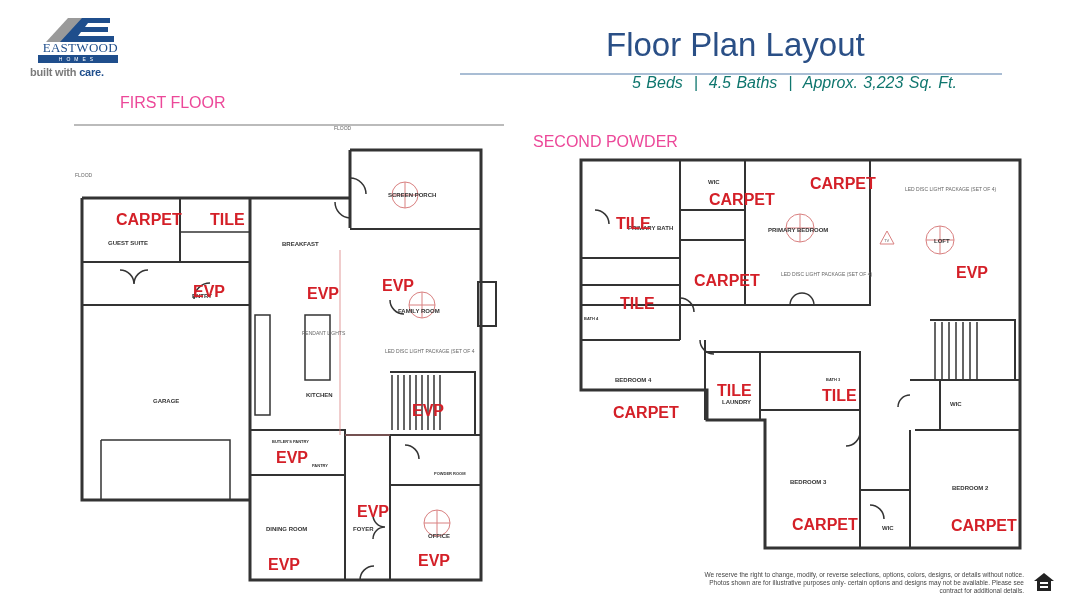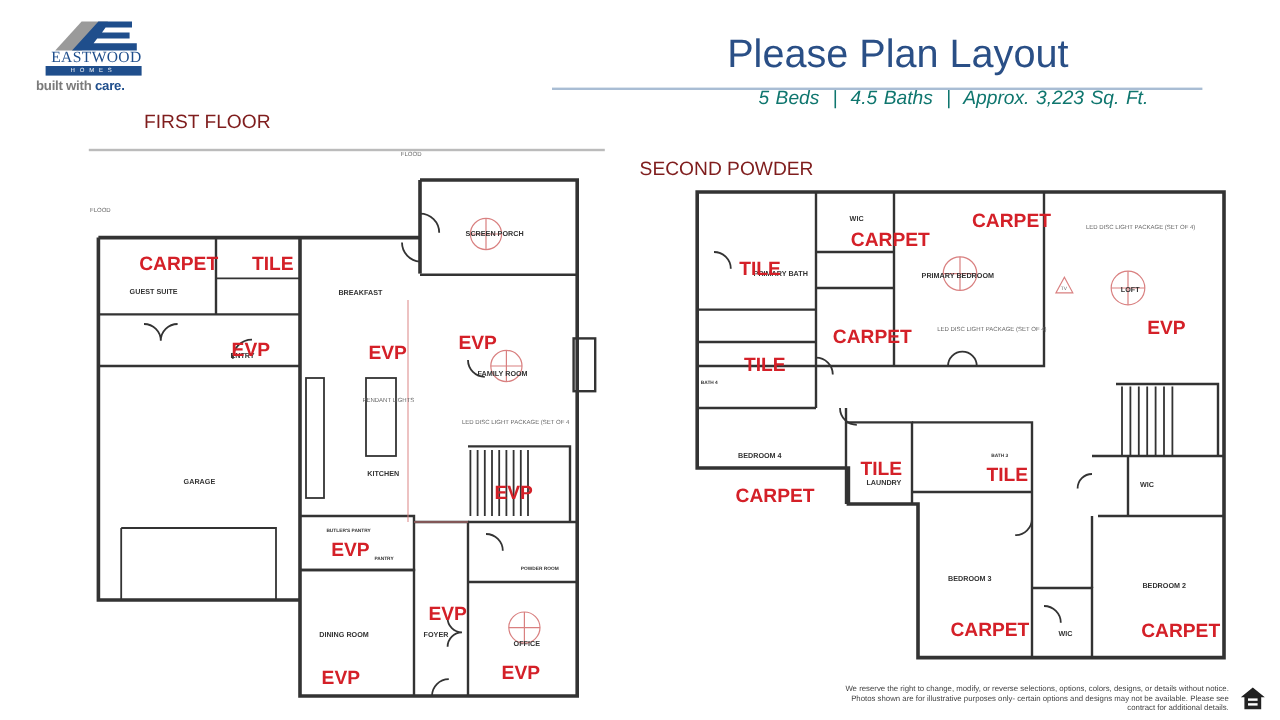--- a/index.html
+++ b/index.html
@@ -6,21 +6,21 @@
   body { width:1067px; height:600px; position:relative; overflow:hidden; font-family:"Liberation Sans", sans-serif; }
   .abs { position:absolute; }
   .logo-mark { left:38px; top:14px; width:80px; height:30px; }
   .logo-name { left:38px; top:40px; width:80px; font-family:"Liberation Serif", serif; font-size:13px; color:#1f4e8c; letter-spacing:0.3px; text-align:right; }
   .logo-homes { left:38px; top:55px; width:80px; height:8px; background:#1f4e8c; color:#fff; font-size:5px; letter-spacing:4px; text-align:center; line-height:8px; }
   .logo-tag { left:30px; top:66px; font-size:11px; color:#7a7a7a; font-weight:bold; letter-spacing:-0.2px; }
   .logo-tag b { color:#1f4e8c; }
   .title { left:606px; top:26px; font-size:33px; color:#2a4f86; font-family:"Liberation Sans", sans-serif; }
   .title-rule { left:460px; top:73px; width:542px; height:2px; background:#a9bdd4; }
   .subtitle { left:632px; top:74px; font-size:16px; color:#0f766e; word-spacing:1px;font-style:italic; }
-  .floor-label { font-size:16px; color:#7f1d1d; }
+  .floor-label { font-size:16px; color:#ec4899; }
   .first-label { left:120px; top:94px; }
   .first-rule { left:74px; top:124px; width:430px; height:2px; background:#bbbbbb; }
   .second-label { left:533px; top:133px; }
   svg.plan { position:absolute; left:0; top:0; }
   .room { font-size:6px; font-weight:bold; fill:#333; font-family:"Liberation Sans", sans-serif; }
   .floor { font-size:16px; font-weight:bold; fill:#d42028; font-family:"Liberation Sans", sans-serif; }
   .note { font-size:5px; fill:#666; font-family:"Liberation Sans", sans-serif; }
   .disclaimer { left:640px; top:571px; width:384px; font-size:6.5px; color:#444; text-align:right; line-height:8px; }
   .eho { left:1033px; top:571px; width:22px; height:22px; }
 </style>
@@ -28,21 +28,21 @@
 <body>
 
 <svg class="abs logo-mark" viewBox="0 0 80 30" width="80" height="30">
   <polygon points="8,28 30,4 52,4 30,28" fill="#9a9a9a"></polygon>
   <polygon points="22,28 44,4 72,4 72,9 50,9 47,13 70,13 70,18 43,18 40,22 76,22 76,28" fill="#1f4e8c"></polygon>
 </svg>
 <div class="abs logo-name">EASTWOOD</div>
 <div class="abs logo-homes">HOMES</div>
 <div class="abs logo-tag"><span>built with </span><b>care.</b></div>
 
-<div class="abs title">Please Plan Layout</div>
+<div class="abs title">Floor Plan Layout</div>
 <div class="abs title-rule"></div>
 <div class="abs subtitle">
   <span>5 Beds</span>
   &nbsp;<span>|</span>&nbsp;
   <span>4.5  Baths</span>
   &nbsp;<span>|</span>&nbsp;
   <span>Approx. 3,223 Sq. Ft.</span>
 </div>
 
 <div class="abs floor-label first-label">FIRST FLOOR</div>

